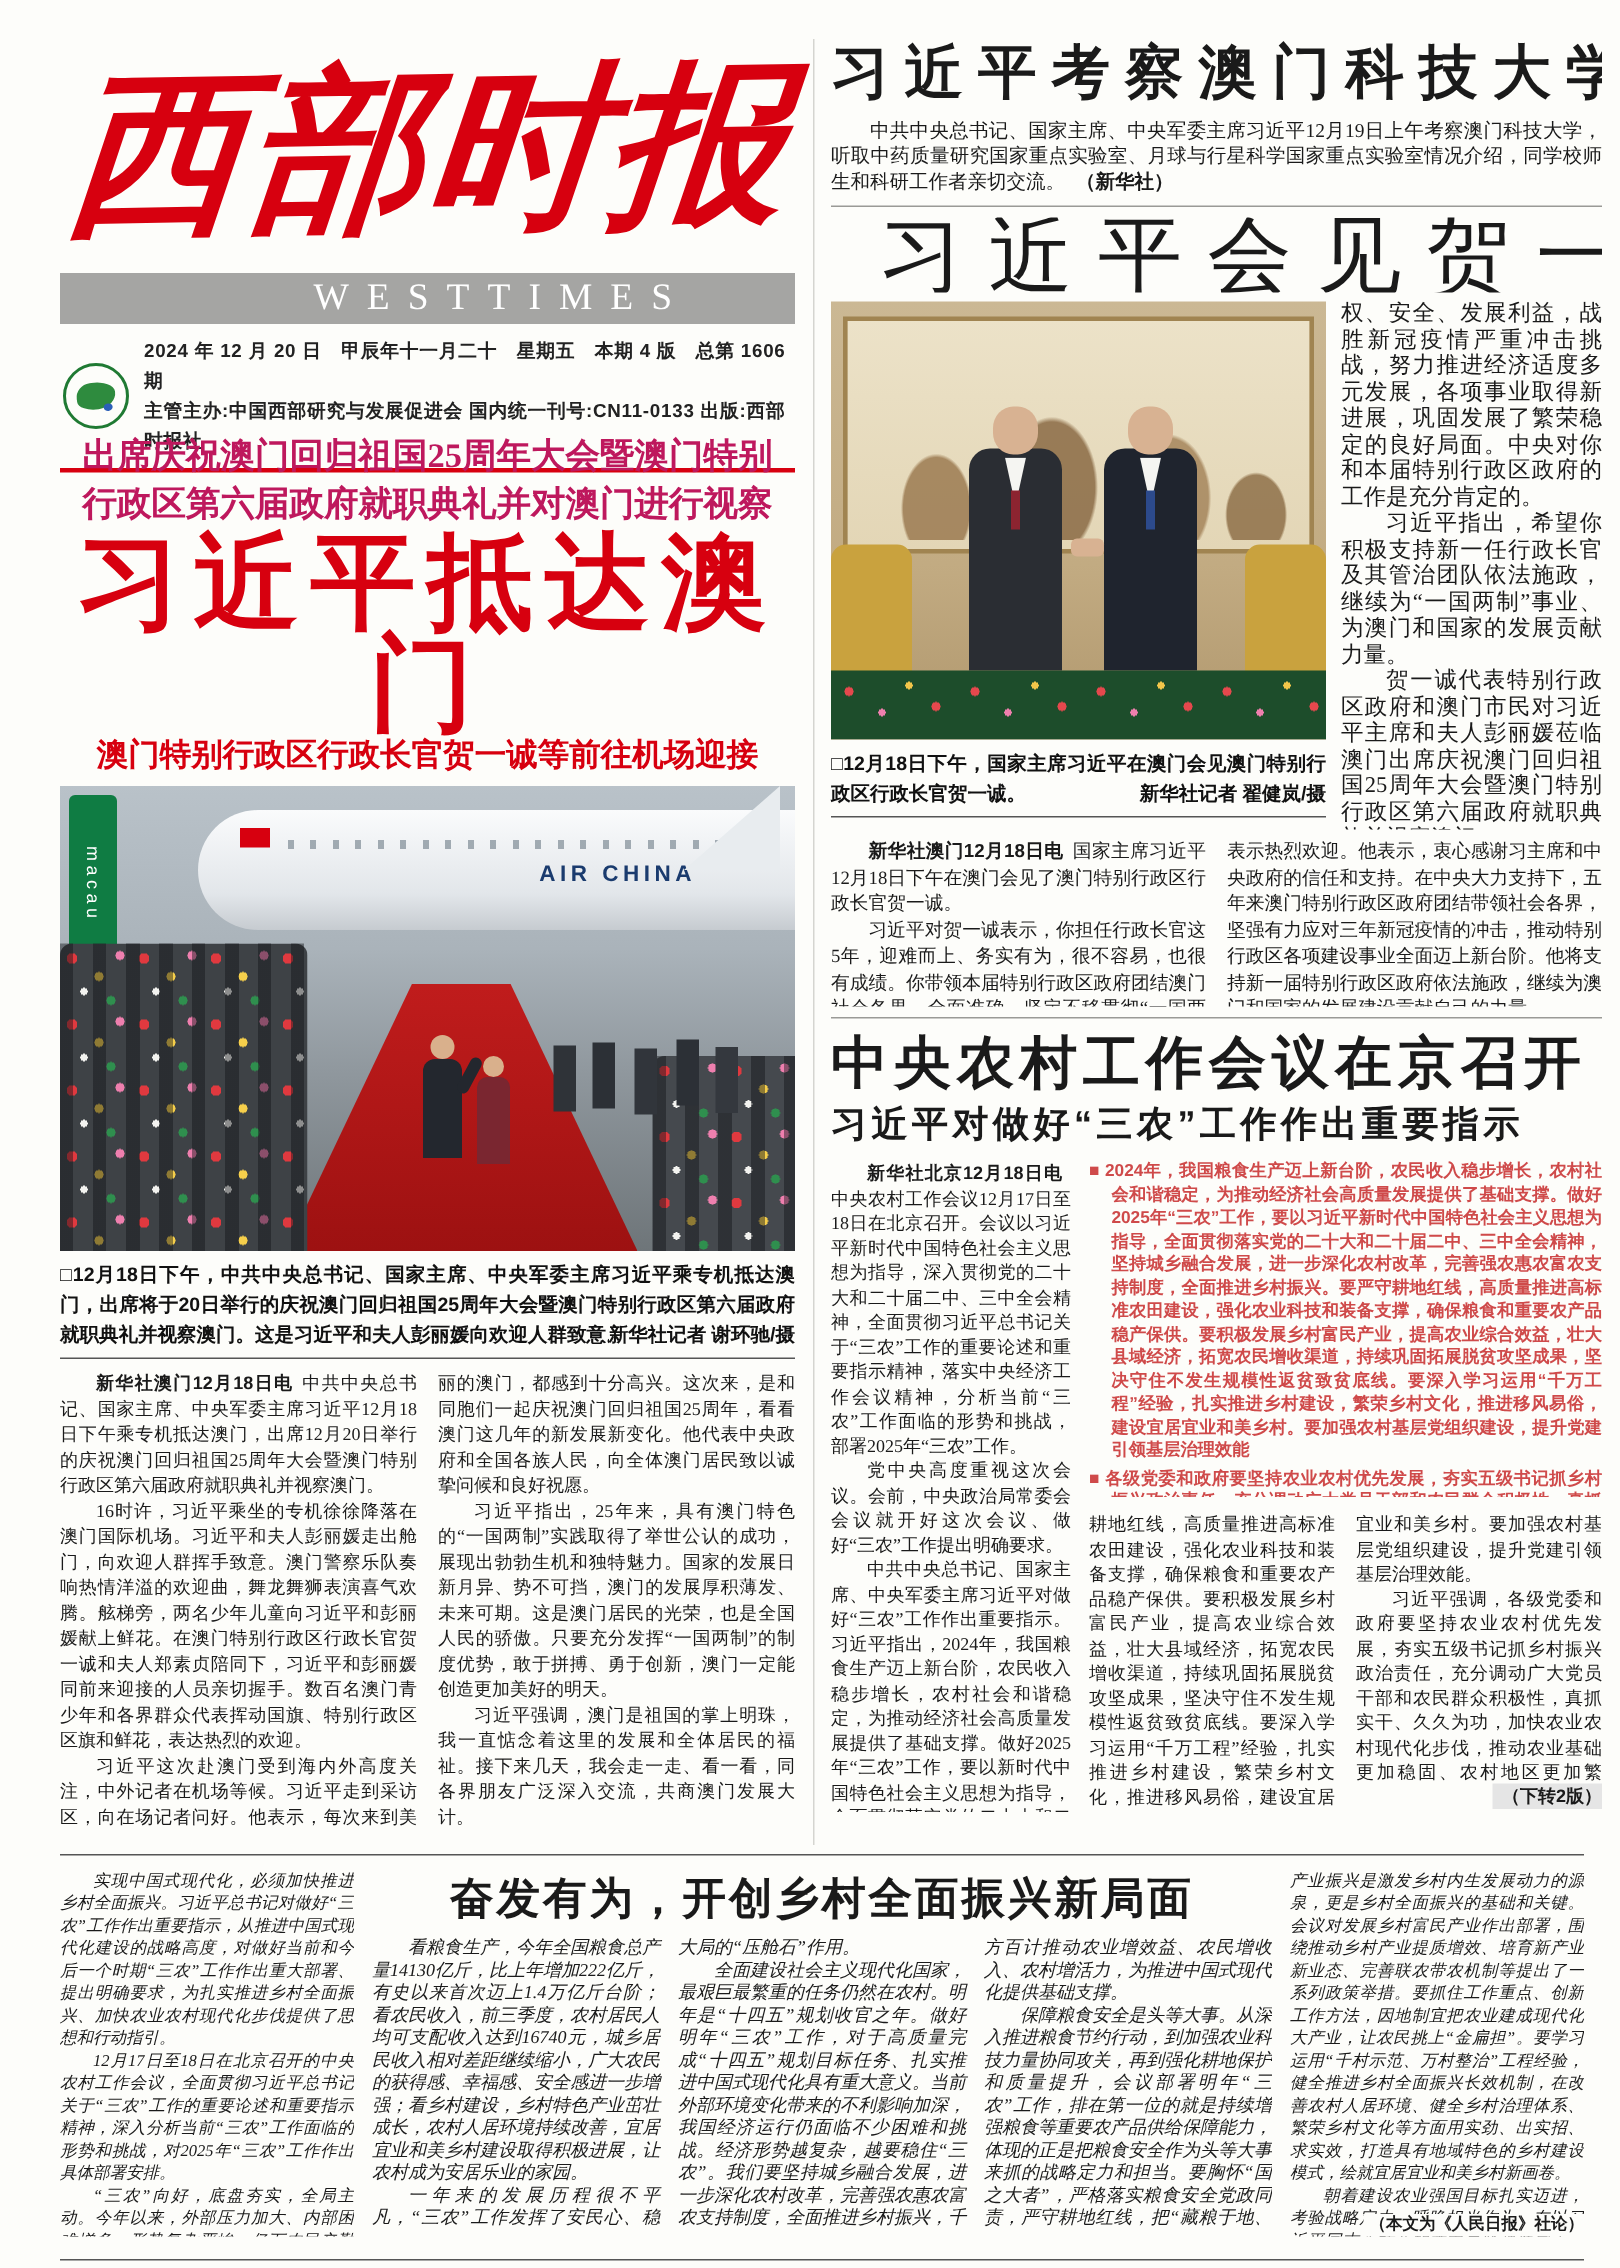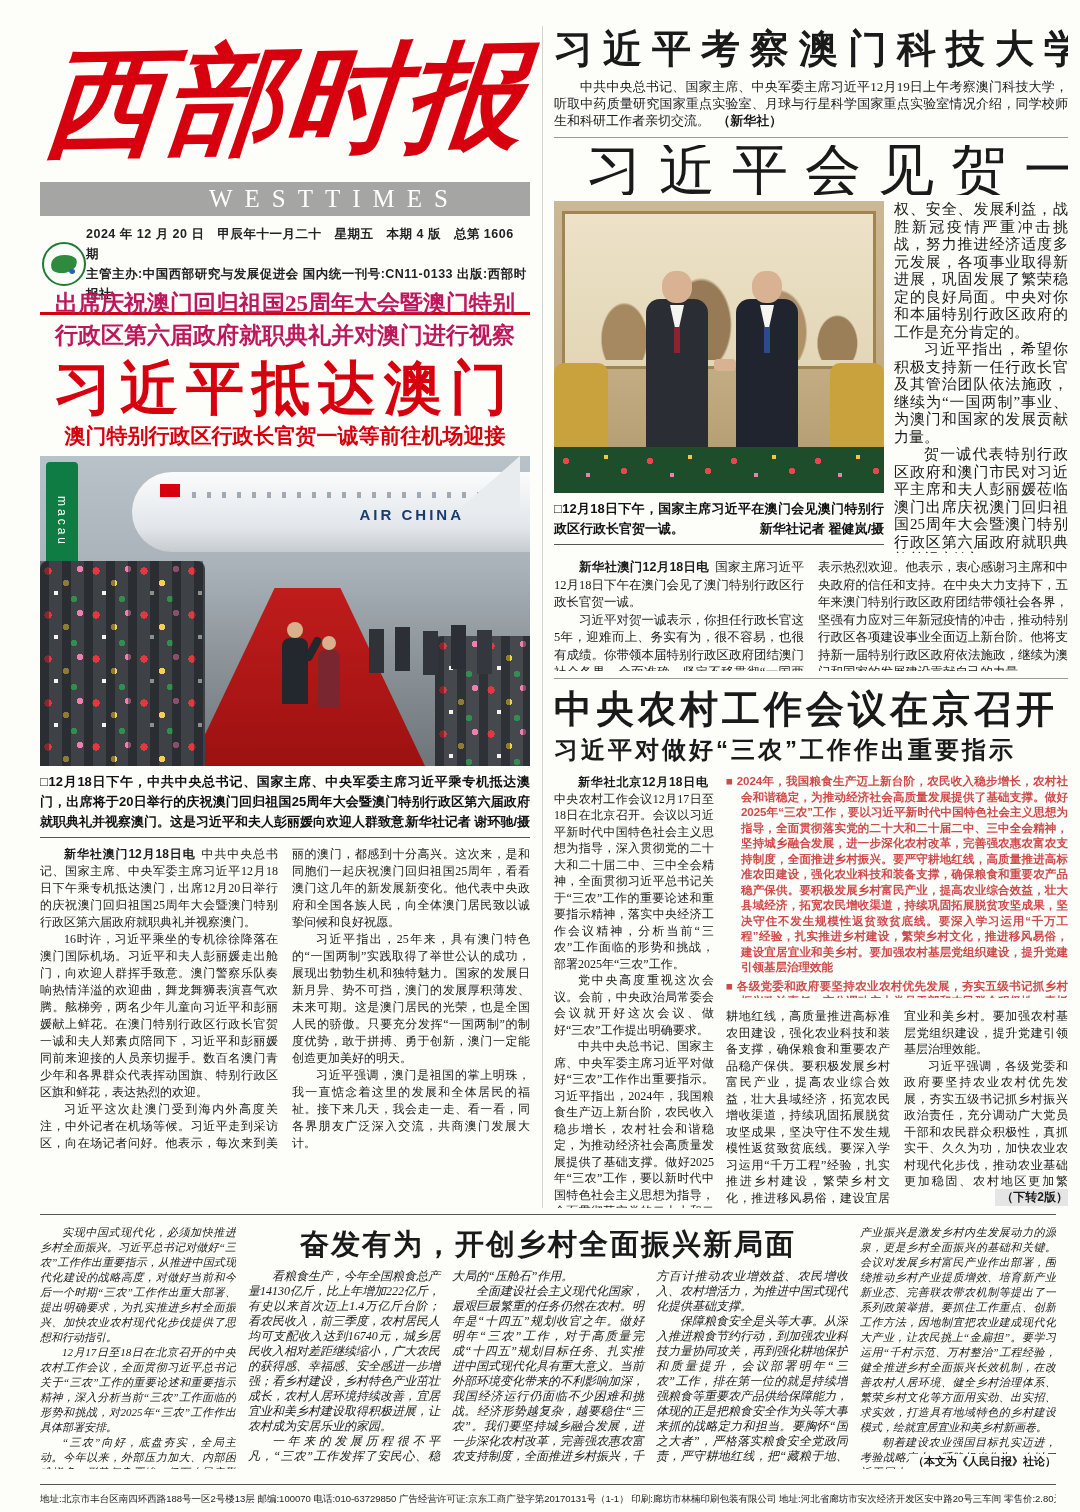--- a/index.html
+++ b/index.html
@@ -11,36 +11,36 @@
   .band-right { width:526px; flex:0 0 526px; border-left:1px solid #d5d5d0; padding-left:11px; margin-left:12px; }
 
   
   .masthead { height:256px; }
   .mast-title { font-family:"Liberation Serif", serif; font-style:italic; font-weight:900;
                 font-size:118px; line-height:150px; color:#d7000f; letter-spacing:2px;
                 transform:skewX(-6deg) rotate(-1deg); text-align:center; height:156px; }
   .mast-bar { height:34px; background:#a5a5a3; color:#fff; display:flex; justify-content:flex-end;
               align-items:center; padding:0 70px; font-family:"Liberation Serif", serif;
               font-size:25px; letter-spacing:12px; }
-  .mast-meta { display:flex; align-items:center; padding:8px 0 6px 2px; }
+  .mast-meta { display:flex; align-items:center; gap:10px; padding:8px 0 6px 2px; }
   .mast-logo { width:44px; height:44px; border:2px solid #1f7a33; border-radius:50%;
                display:flex; align-items:center; justify-content:center; flex:0 0 44px; position:relative; }
   .logo-map { width:26px; height:18px; background:#2e8b3e; border-radius:40% 60% 50% 55%/55% 45% 60% 40%;
               transform:rotate(-8deg); position:relative; }
   .logo-map::after { content:""; position:absolute; right:3px; bottom:-2px; width:6px; height:5px;
                      background:#2b5fb8; border-radius:50%; }
   .mast-dates { font-family:"Liberation Sans", sans-serif; font-size:12.5px; font-weight:bold;
                 line-height:20px; color:#222; letter-spacing:0.5px; }
   .mast-rule { border-top:3px solid #d7000f; margin-top:2px; }
 
   
   .lead-eyebrow { color:#be185d; font-family:"Liberation Serif", serif; font-weight:bold;
                   font-size:23px; line-height:32px; text-align:center; margin-top:6px; }
   .lead-title { color:#d7000f; font-family:"Liberation Sans", sans-serif; font-weight:900;
-                font-size:58px; line-height:68px; letter-spacing:8px; text-align:center; margin-top:2px; }
+                font-size:70px; line-height:68px; letter-spacing:8px; text-align:center; margin-top:2px; }
   .lead-sub { color:#d7000f; font-family:"Liberation Sans", sans-serif; font-weight:bold;
               font-size:21px; line-height:28px; text-align:center; margin-bottom:6px; }
 
   .photo-lead { position:relative; height:310px; overflow:hidden;
                 background:linear-gradient(180deg,#b9c2c9 0%,#aab3ba 35%,#8f979d 62%,#6e7579 100%); }
   .pl-plane { position:absolute; top:16px; left:92px; right:-24px; height:80px;
               background:linear-gradient(#fafbfc,#e2e6ea 70%,#c6cbd0); border-radius:48px 12px 12px 48px; }
   .pl-plane::after { content:""; position:absolute; top:20px; left:60px; right:40px; height:6px; opacity:.5;
               background:repeating-linear-gradient(90deg,#51626f 0 4px,transparent 4px 15px); }
   .pl-flag { position:absolute; top:28px; left:120px; width:20px; height:13px; background:#d7000f; }

